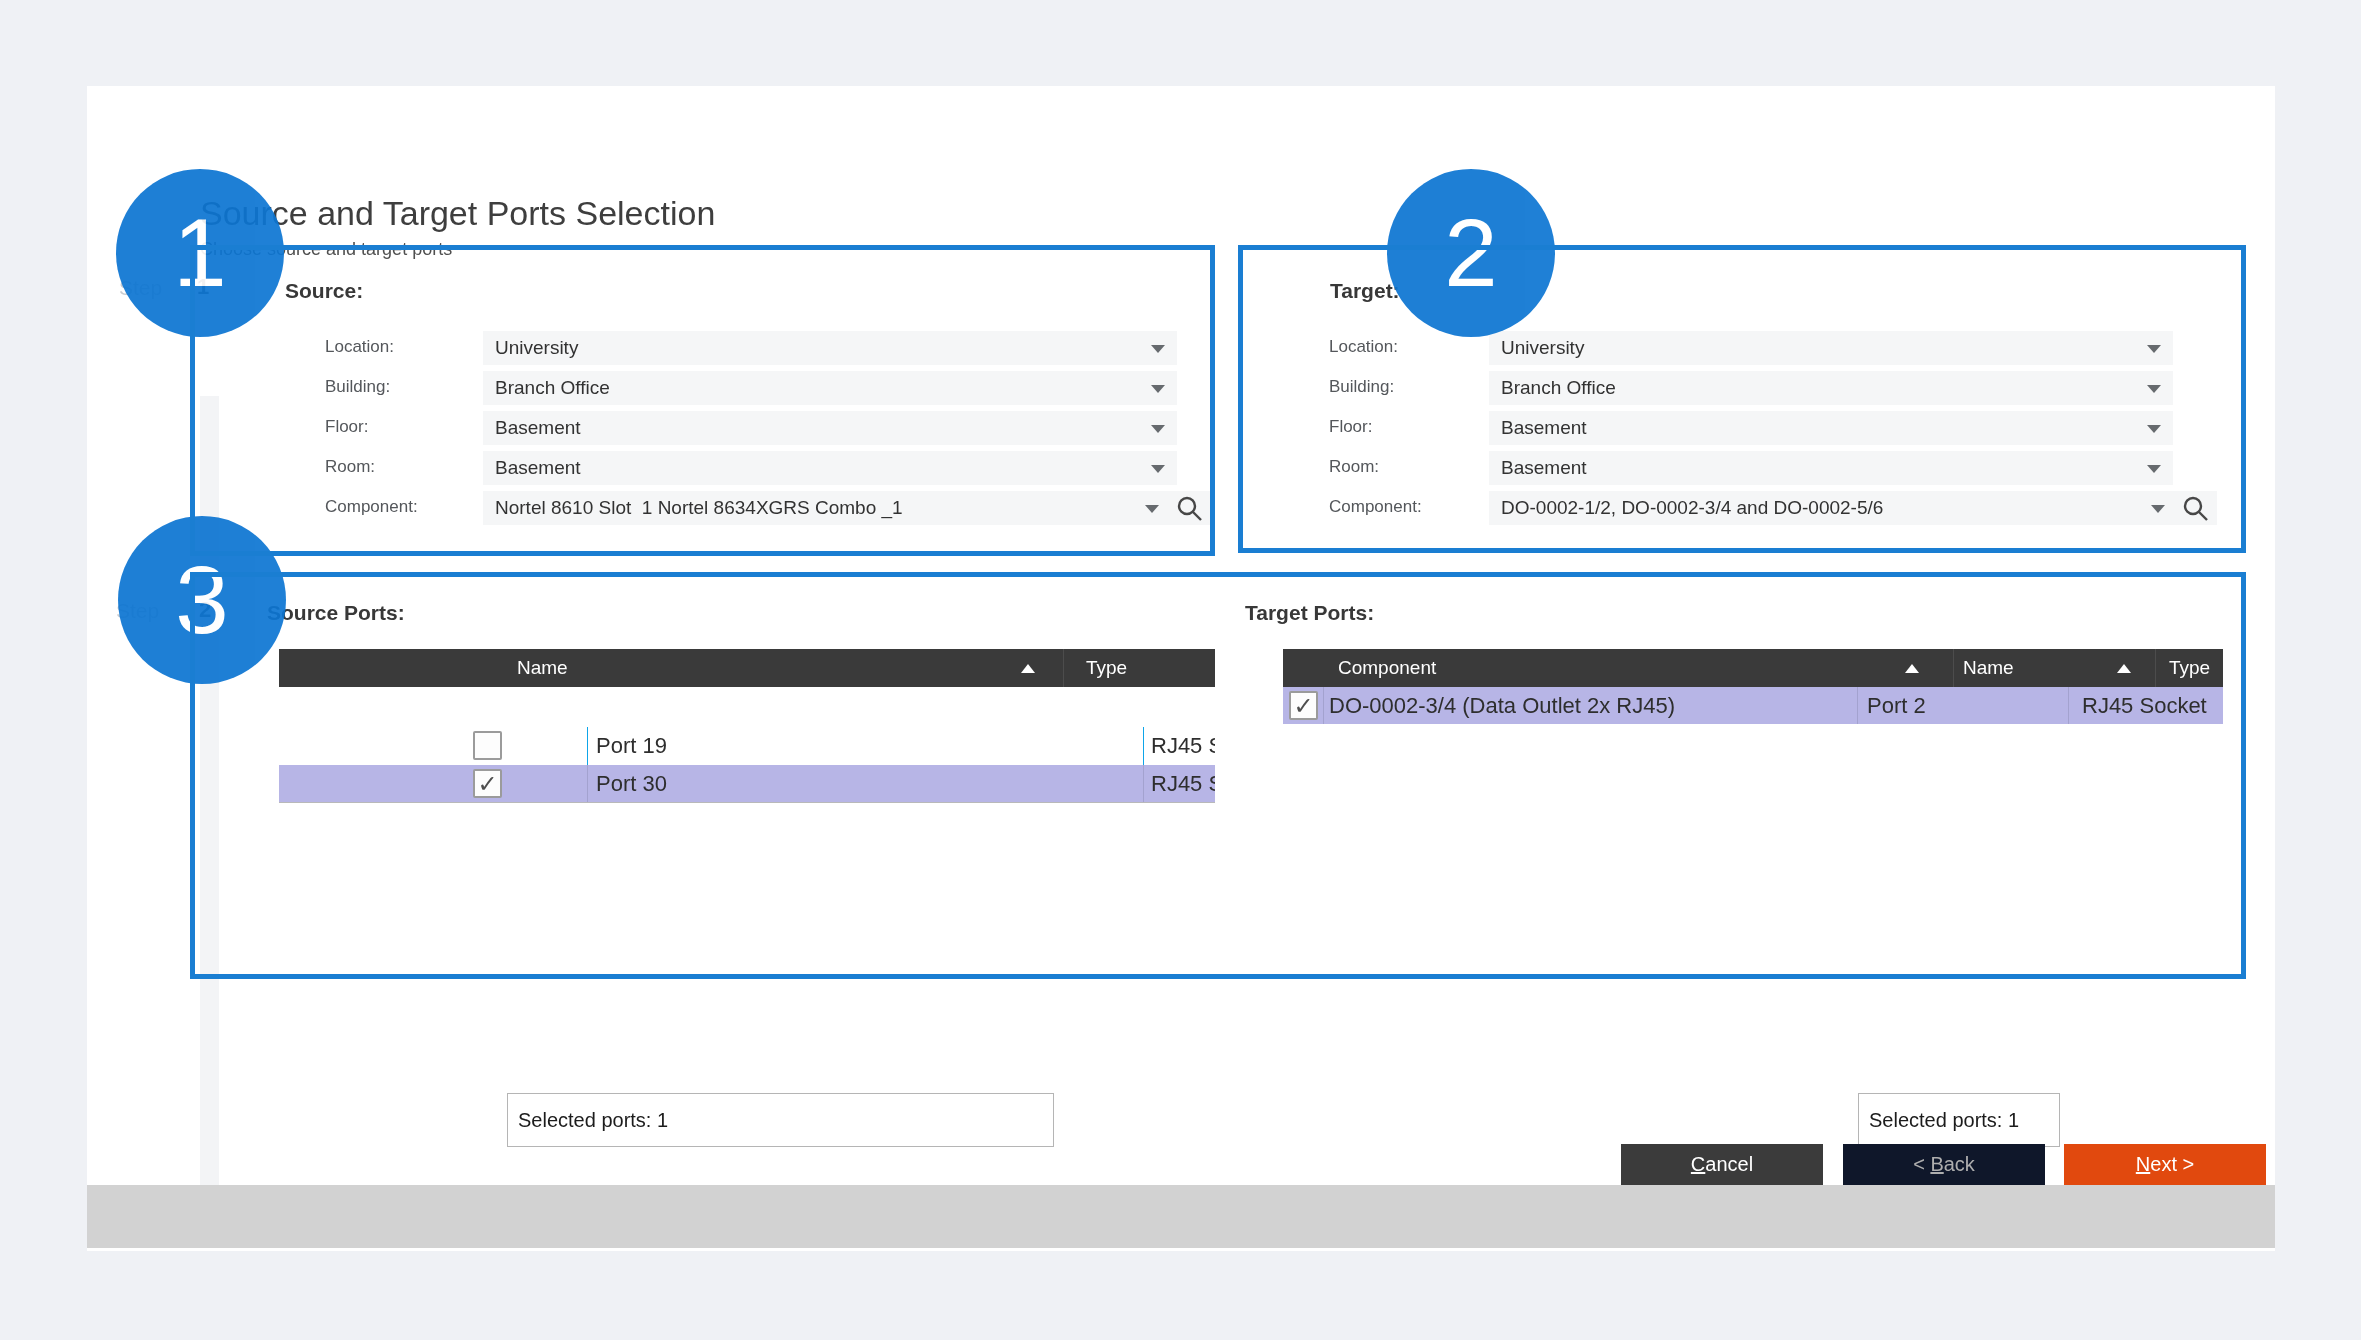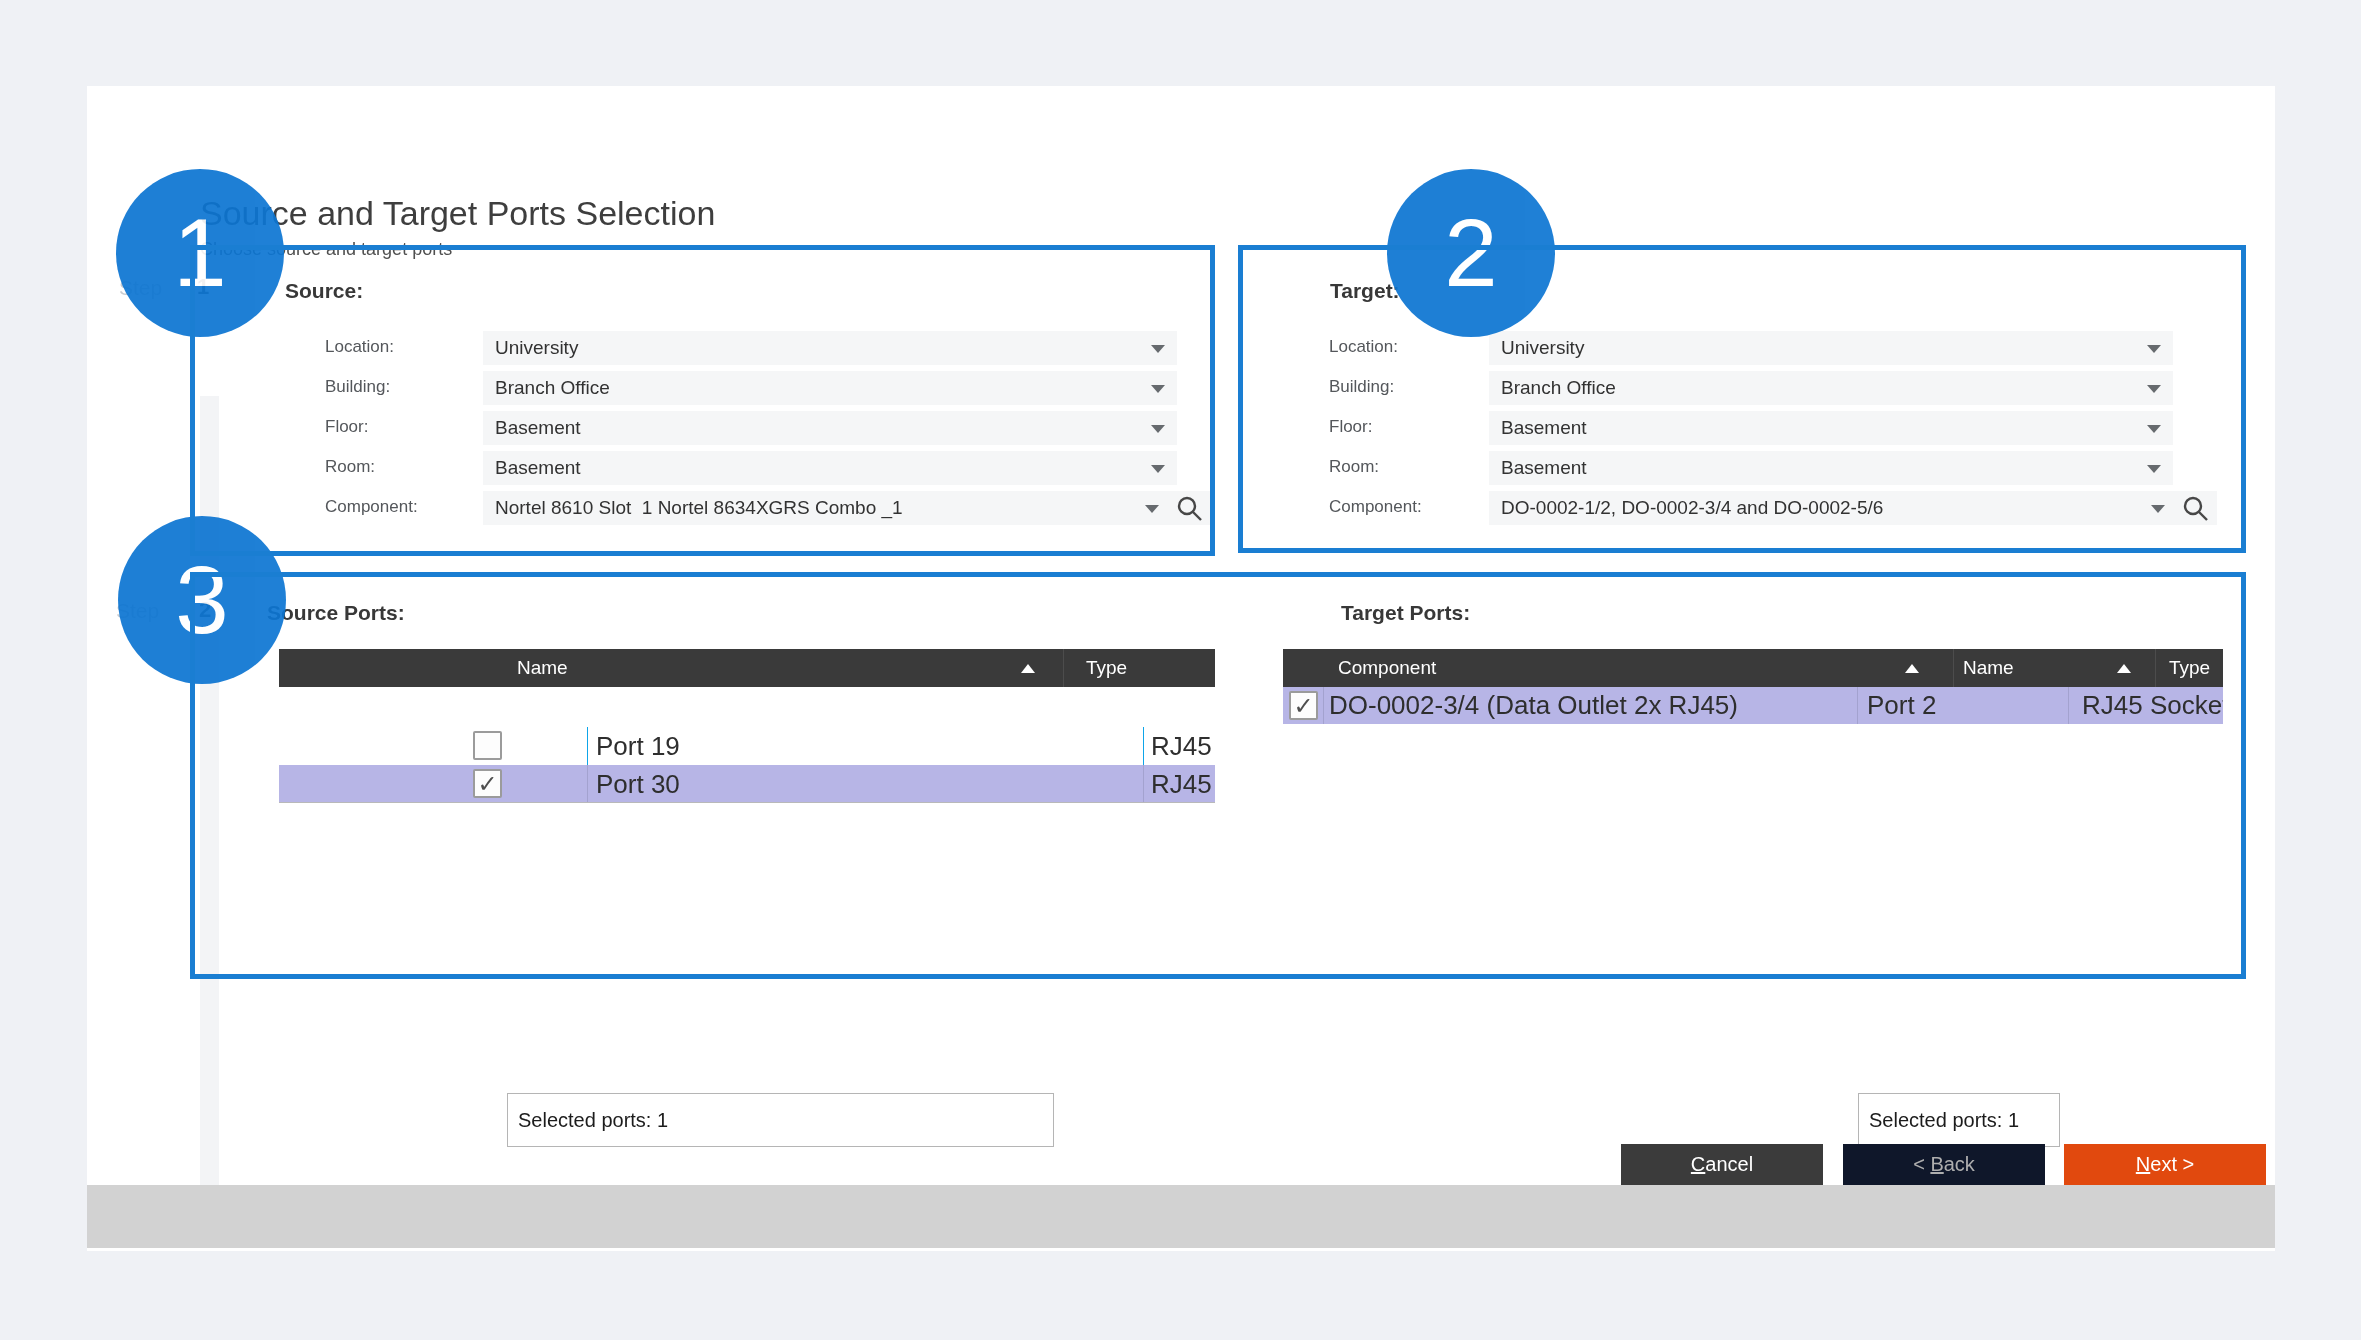--- a/index.html
+++ b/index.html
@@ -41,21 +41,21 @@
 
   
   .tbl-header { position:absolute; height:38px; background:#3a3a3a; }
   .th { position:absolute; top:0; height:38px; font-size:19px; color:#ffffff; line-height:38px; }
   .sort-asc { position:absolute; top:15px; width:0; height:0;
     border-left:7px solid transparent; border-right:7px solid transparent; border-bottom:9px solid #ffffff; }
   .grow { position:absolute; height:40px; font-size:19px; font-weight:700; color:#9b9b9b;
     line-height:40px; white-space:pre; overflow:hidden; }
   .row { position:absolute; height:38px; }
   .row.sel { background:#b7b5e6; }
-  .cell { position:absolute; top:0; height:100%; font-size:26px; color:#2e2e2e; line-height:38px; white-space:pre; overflow:hidden; }
+  .cell { position:absolute; top:0; height:100%; font-size:22px; color:#2e2e2e; line-height:38px; white-space:pre; overflow:hidden; }
   .cdiv { border-left:1px solid #0ea5e9; }
   .row.sel .cdiv { border-left:1px solid #a3a2cf; }
   .checkbox { position:absolute; width:29px; height:29px; top:4px; background:#fdfdfd;
     border:2px solid #9b9b9b; border-radius:2px; font-size:24px; line-height:25px; text-align:center;
     color:#4f4f4f; font-weight:700; }
 
   .sel-box { position:absolute; height:54px; background:#ffffff; border:1px solid #b5b5b5;
     font-size:20px; color:#1c1c1c; line-height:52px; padding-left:10px; }
 
   .footer-bar { position:absolute; left:87px; top:1185px; width:2188px; height:63px; background:#d2d2d2; }
@@ -171,21 +171,21 @@
       <div class="cell cdiv" style="left:308px; width:556px; padding-left:8px;">Port 19</div>
       <div class="cell cdiv" style="left:864px; width:72px; padding-left:7px;">RJ45 Socket</div>
     </div>
 
     <div class="row sel" style="left:192px; top:679px; width:936px; border-bottom:1px solid #b9b9b9;">
       <span class="checkbox" style="left:194px;">✓</span>
       <div class="cell cdiv" style="left:308px; width:556px; padding-left:8px;">Port 30</div>
       <div class="cell cdiv" style="left:864px; width:72px; padding-left:7px;">RJ45 Socket</div>
     </div>
 
-    <div class="panel-heading" style="left:1254px; top:515px;">Target Ports:</div>
+    <div class="panel-heading" style="left:1158px; top:515px;">Target Ports:</div>
 
     <div class="tbl-header" style="left:1196px; top:563px; width:940px;">
       <div class="th" style="left:55px; width:440px;">Component</div>
       <span class="sort-asc" style="left:622px;"></span>
       <div class="th" style="left:670px; width:150px; border-left:1px solid #4c4c4c; padding-left:9px;">Name</div>
       <span class="sort-asc" style="left:834px;"></span>
       <div class="th" style="left:872px; width:68px; border-left:1px solid #4c4c4c; padding-left:13px;">Type</div>
     </div>
 
     <div class="row sel" style="left:1196px; top:601px; width:940px; height:37px;">

